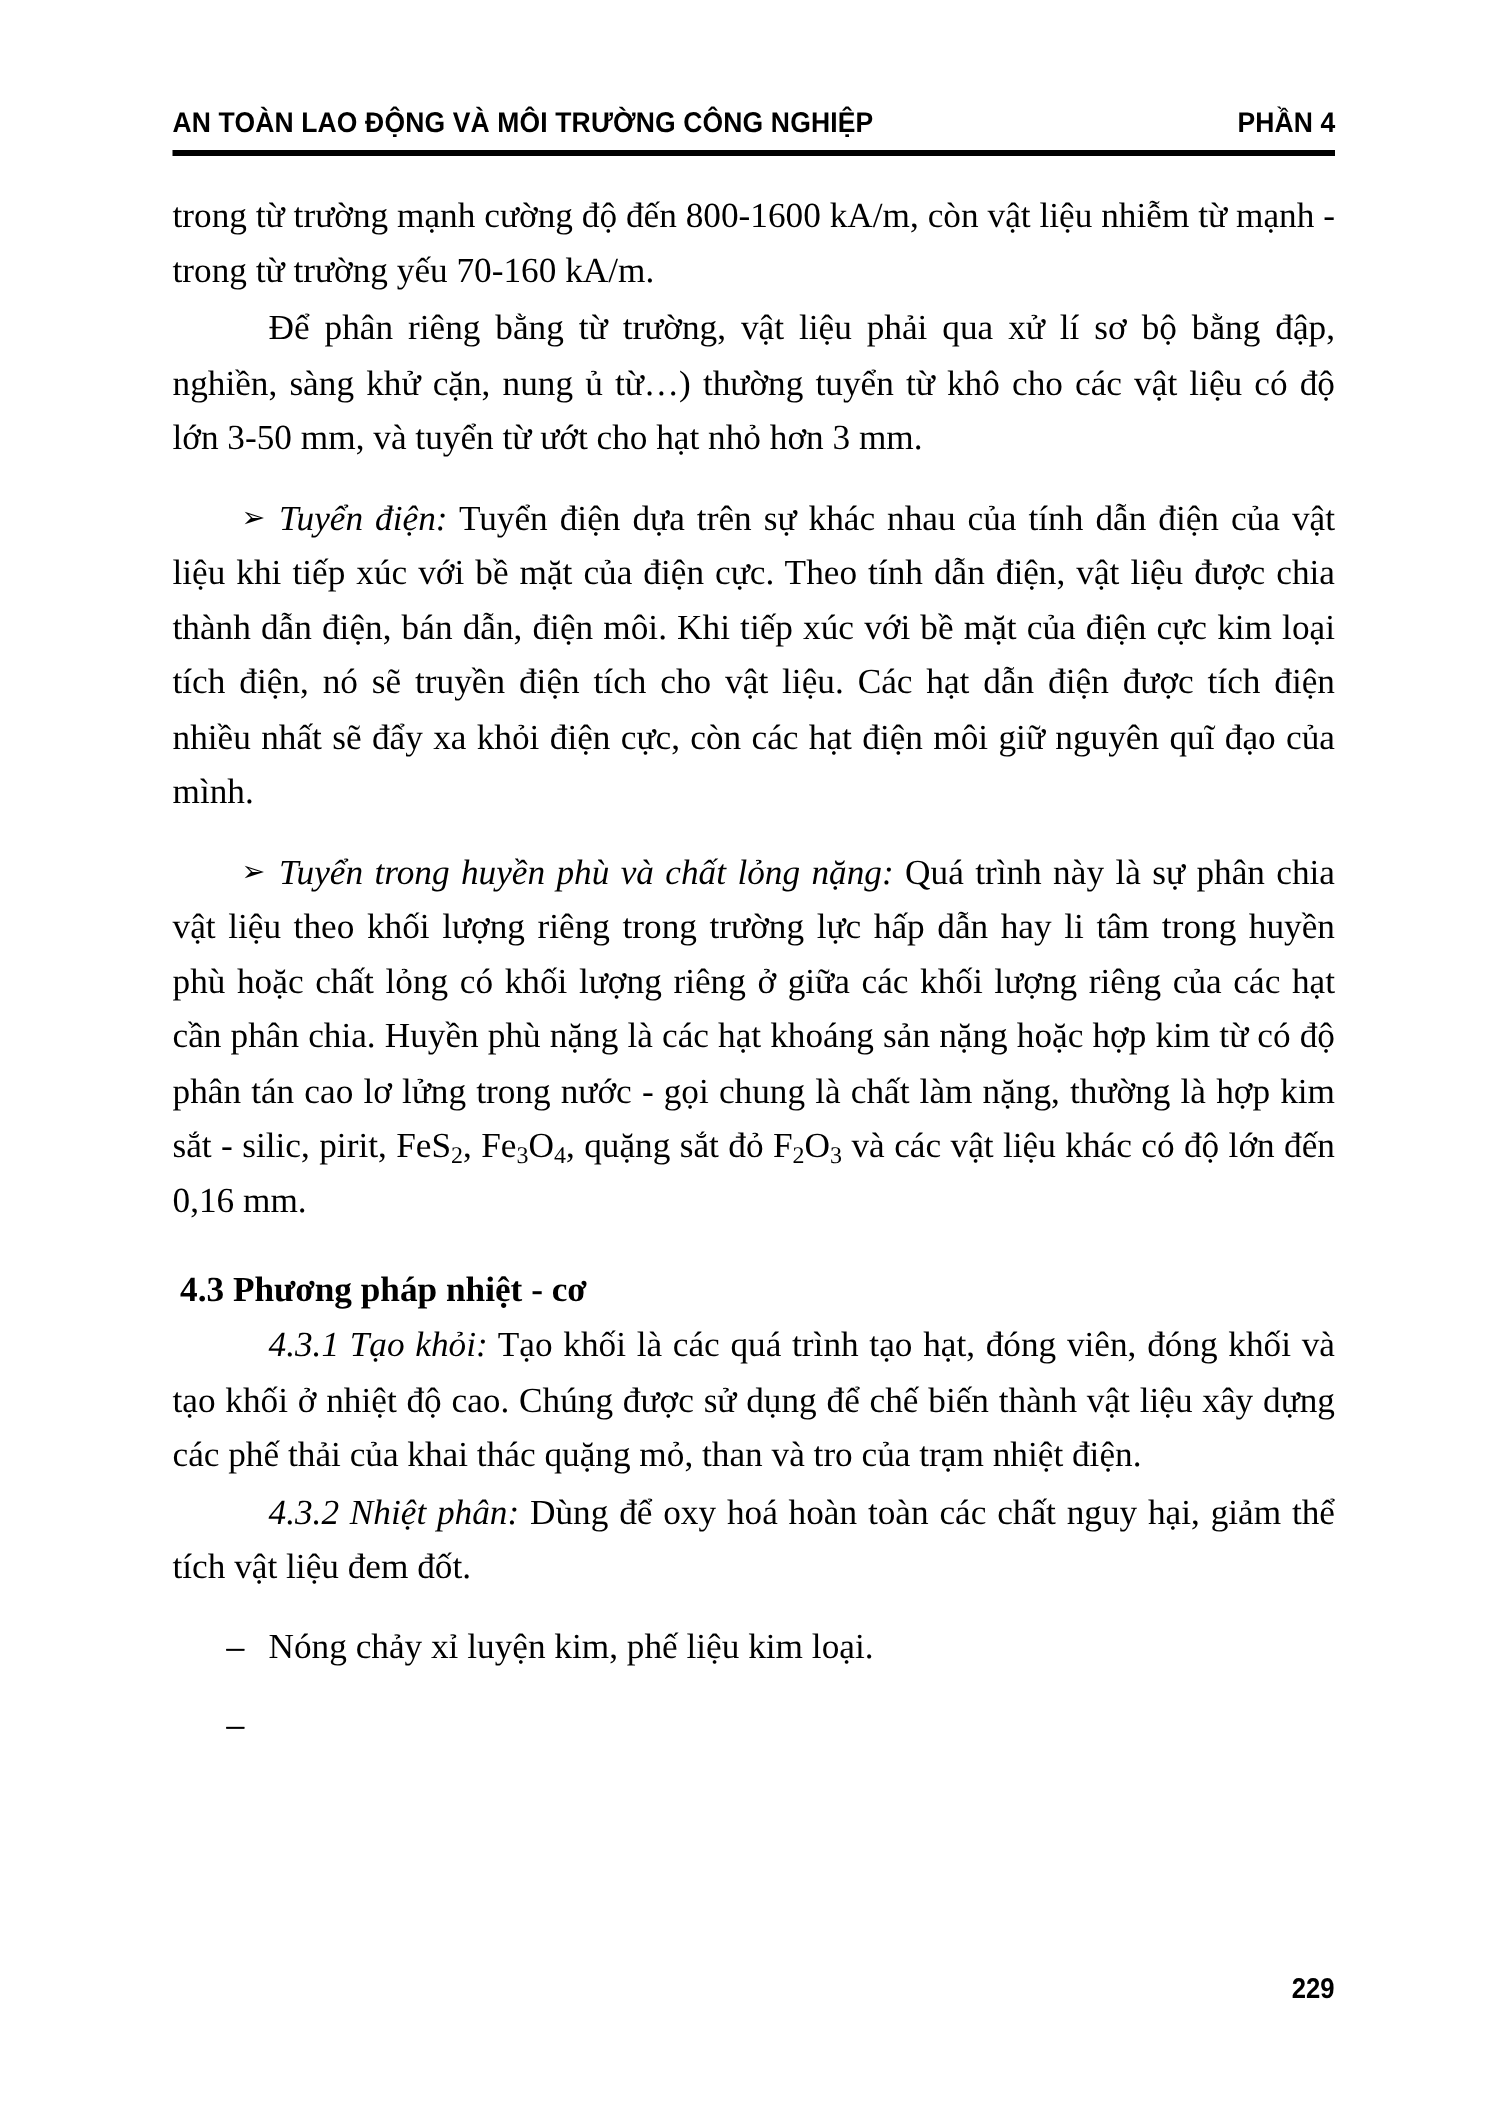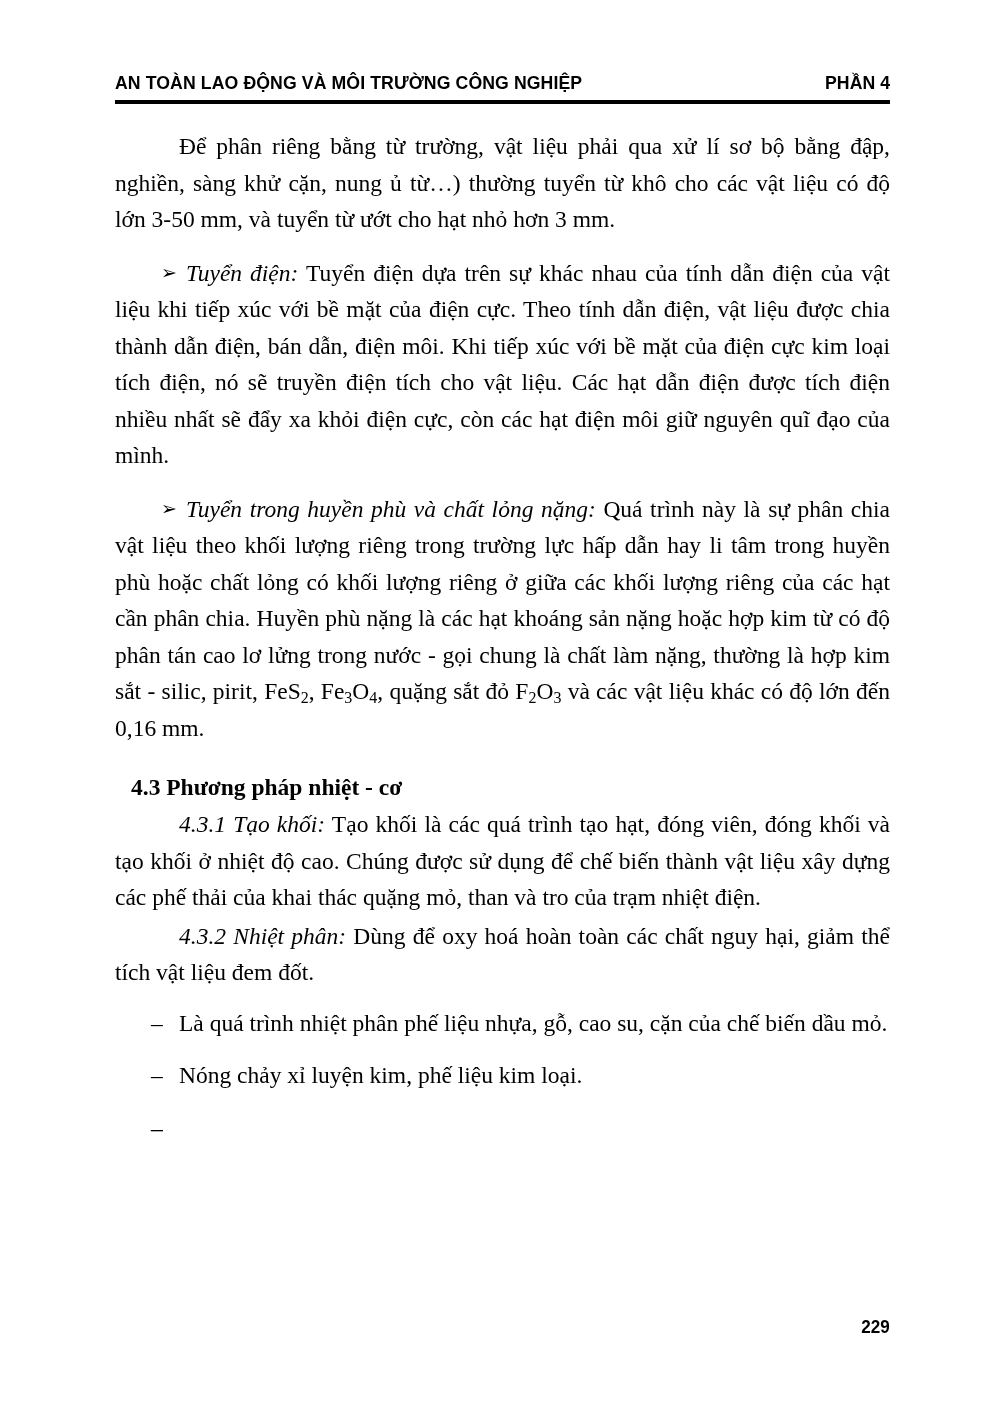--- a/index.html
+++ b/index.html
@@ -83,21 +83,21 @@
     position: relative;
     top: -2px;
   }
 
   .lead {
     font-weight: normal;
     font-style: italic;
   }
 
   .h3 {
-    margin: 24px 0 0 16px;
+    margin: 24px 0 0 5px;
     font-size: 23.5px;
     font-weight: bold;
     line-height: 34px;
   }
 
   sub {
     font-size: 0.68em;
     vertical-align: -0.28em;
     line-height: 0;
   }
@@ -139,45 +139,46 @@
 <div class="page">
 
   <div class="runhead">
     <span class="runhead-title">AN TOÀN LAO ĐỘNG VÀ MÔI TRƯỜNG CÔNG NGHIỆP</span>
     <span class="runhead-part">PHẦN 4</span>
   </div>
   <div class="runrule"></div>
 
   <div class="content">
 
+    <p class="para">trong từ trường mạnh cường độ đến 800-1600 kA/m, còn vật liệu nhiễm từ mạnh - trong từ trường yếu 70-160 kA/m.</p>
 
     <p class="para indent spaced">Để phân riêng bằng từ trường, vật liệu phải qua xử lí sơ bộ bằng đập, nghiền, sàng khử cặn, nung ủ từ…) thường tuyển từ khô cho các vật liệu có độ lớn 3-50 mm, và tuyển từ ướt cho hạt nhỏ hơn 3 mm.</p>
 
     <p class="arrow-para">
       <span class="arrow">➢</span><span class="lead">Tuyển điện:</span><span> Tuyển điện dựa trên sự khác nhau của tính dẫn điện của vật liệu khi tiếp xúc với bề mặt của điện cực. Theo tính dẫn điện, vật liệu được chia thành dẫn điện, bán dẫn, điện môi. Khi tiếp xúc với bề mặt của điện cực kim loại tích điện, nó sẽ truyền điện tích cho vật liệu. Các hạt dẫn điện được tích điện nhiều nhất sẽ đẩy xa khỏi điện cực, còn các hạt điện môi giữ nguyên quĩ đạo của mình.</span>
     </p>
 
     <p class="arrow-para">
       <span class="arrow">➢</span><span class="lead">Tuyển trong huyền phù và chất lỏng nặng:</span><span> Quá trình này là sự phân chia vật liệu theo khối lượng riêng trong trường lực hấp dẫn hay li tâm trong huyền phù hoặc chất lỏng có khối lượng riêng ở giữa các khối lượng riêng của các hạt cần phân chia. Huyền phù nặng là các hạt khoáng sản nặng hoặc hợp kim từ có độ phân tán cao lơ lửng trong nước - gọi chung là chất làm nặng, thường là hợp kim sắt - silic, pirit, FeS</span><sub>2</sub><span>, Fe</span><sub>3</sub><span>O</span><sub>4</sub><span>, quặng sắt đỏ F</span><sub>2</sub><span>O</span><sub>3</sub><span> và các vật liệu khác có độ lớn đến 0,16 mm.</span>
     </p>
 
     <p class="h3">4.3 Phương pháp nhiệt - cơ</p>
 
     <p class="para indent spaced">
-      <span class="lead">4.3.1 Tạo khối:</span><span> Tạo khối là các quá trình tạo hạt, đóng viên, đóng khối và tạo khối ở nhiệt độ cao. Chúng được sử dụng để chế biến thành vật liệu xây dựng các phế thải của khai thác quặng mỏ, than và tro của trạm nhiệt điện.</span>
+      <span class="lead">4.3.1 Tạo khỏi:</span><span> Tạo khối là các quá trình tạo hạt, đóng viên, đóng khối và tạo khối ở nhiệt độ cao. Chúng được sử dụng để chế biến thành vật liệu xây dựng các phế thải của khai thác quặng mỏ, than và tro của trạm nhiệt điện.</span>
     </p>
 
 
     <p class="para indent spaced">
       <span class="lead">4.3.2 Nhiệt phân:</span><span> Dùng để oxy hoá hoàn toàn các chất nguy hại, giảm thể tích vật liệu đem đốt.</span>
     </p>
 
     <ul class="dashlist">
       <li>
-        <span class="dash">–</span><span>Là quá trình nhiệt phân phế liệu nhựa, gỗ, cao su, cặn của chế biến dầu mỏ.</span>
+        <span class="dash">–</span>
       </li>
       <li>
         <span class="dash">–</span><span>Nóng chảy xỉ luyện kim, phế liệu kim loại.</span>
       </li>
       <li>
         <span class="dash">–</span>
       </li>
       <li>
         <span class="dash">–</span>
       </li>

